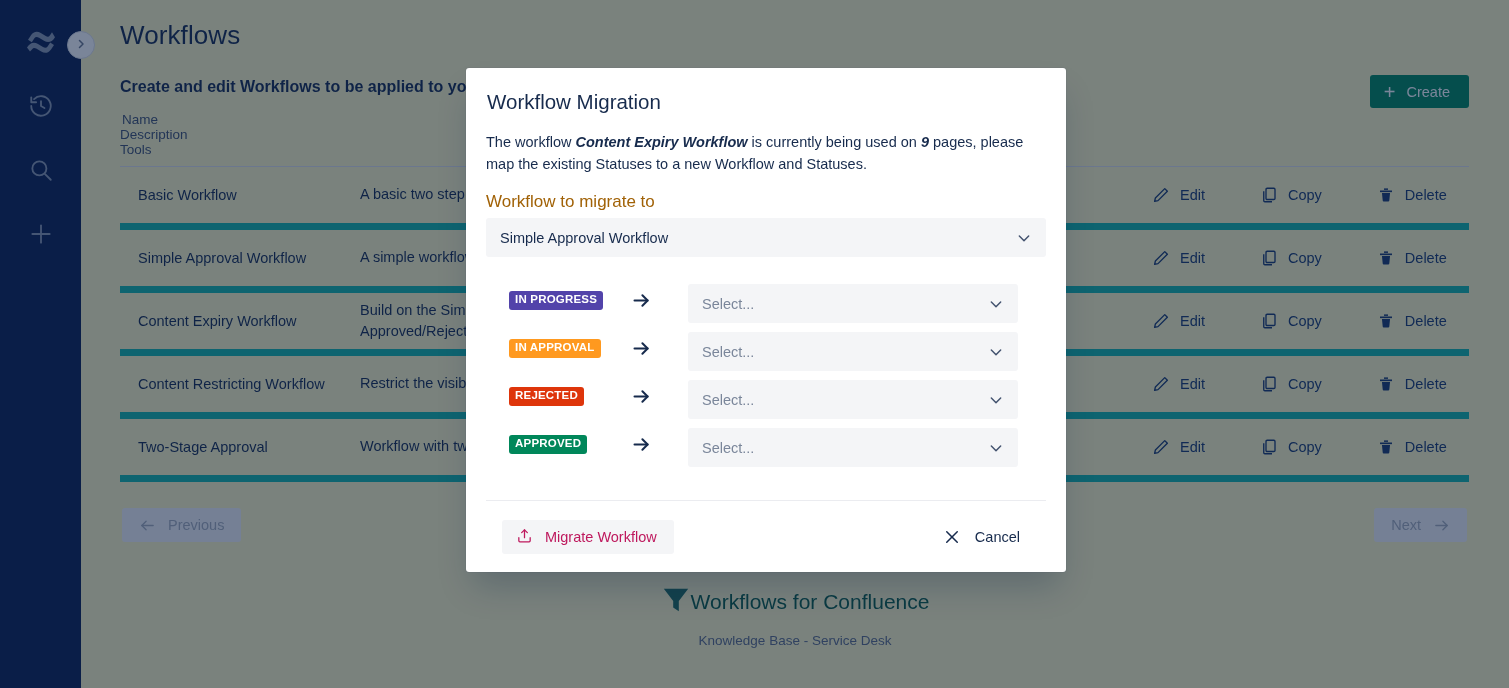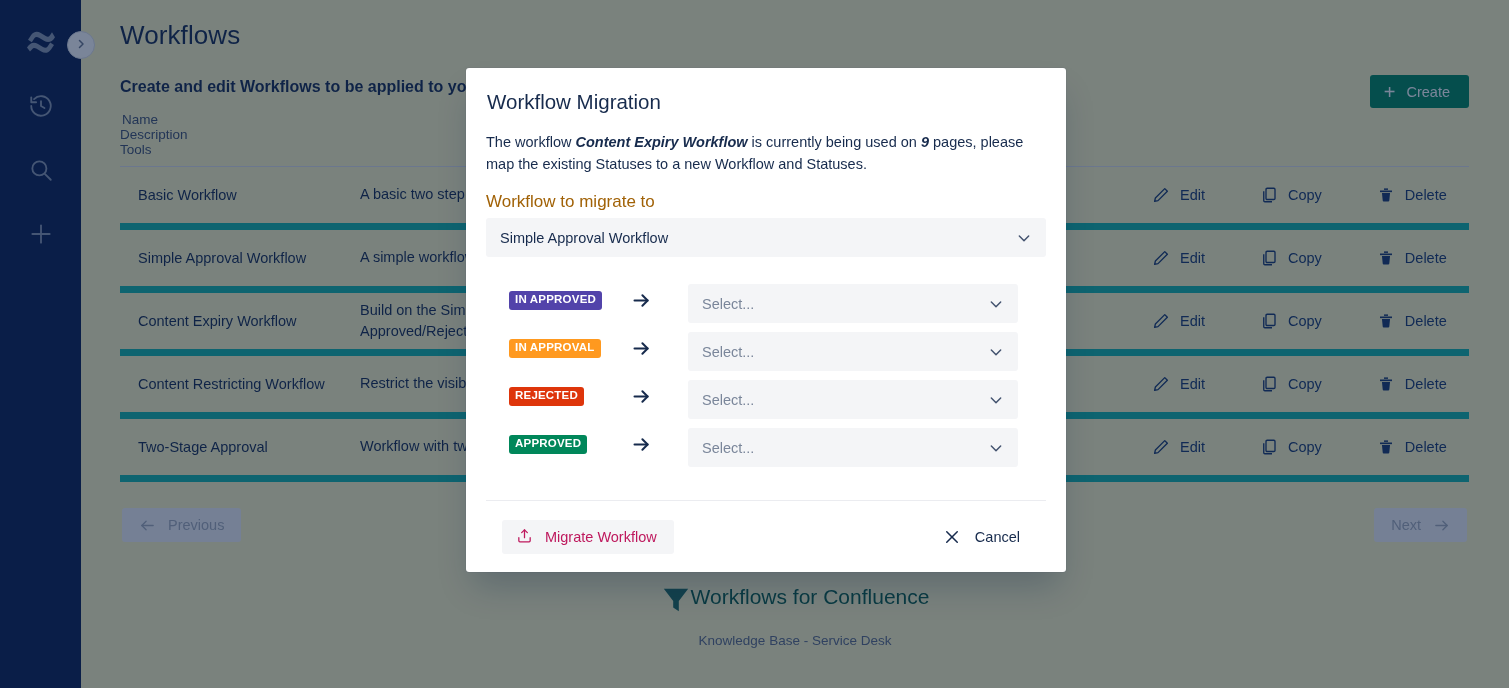--- a/index.html
+++ b/index.html
@@ -113,21 +113,21 @@
     height: 34px; padding: 0 17px;
     color: #a5adba; font-size: 14.5px;
   }
   .pg-btn svg { display: block; }
 
   .footer-brand {
     position: absolute;
     left: 0; right: 0; bottom: 40px;
     display: flex; flex-direction: column; align-items: center;
   }
-  .brand-row { display: flex; align-items: flex-start; }
+  .brand-row { display: flex; align-items: center; }
   .brand-name { font-size: 21px; color: #0d5c43; }
   .brand-sub { font-size: 13.5px; color: #5e6c84; margin-top: 14px; }
 
   
   .overlay {
     position: absolute; inset: 0;
     background: rgba(9, 30, 66, 0.54);
     z-index: 10;
   }
 
@@ -494,21 +494,21 @@
         <svg width="16" height="16" viewBox="0 0 24 24" fill="none" stroke="currentColor" stroke-width="2.2" stroke-linecap="round" stroke-linejoin="round">
             <polyline points="5 9 12 16 19 9"></polyline>
           </svg>
       </span>
     </div>
 
     <div class="map-list">
 
       <div class="map-row">
         <div class="badge-cell">
-          <span class="badge" style="background:#5243aa">IN APPROVED</span>
+          <span class="badge" style="background:#5243aa">IN PROGRESS</span>
         </div>
         <div class="arrow-cell">
           <svg width="21" height="21" viewBox="0 0 24 24" fill="none" stroke="currentColor" stroke-width="2.3" stroke-linecap="round" stroke-linejoin="round">
               <line x1="4" y1="12" x2="19" y2="12"></line>
               <polyline points="13 6 19 12 13 18"></polyline>
             </svg>
         </div>
         <div class="select-box map-select placeholder">
           <span>Select...</span>
           <span class="chev">

